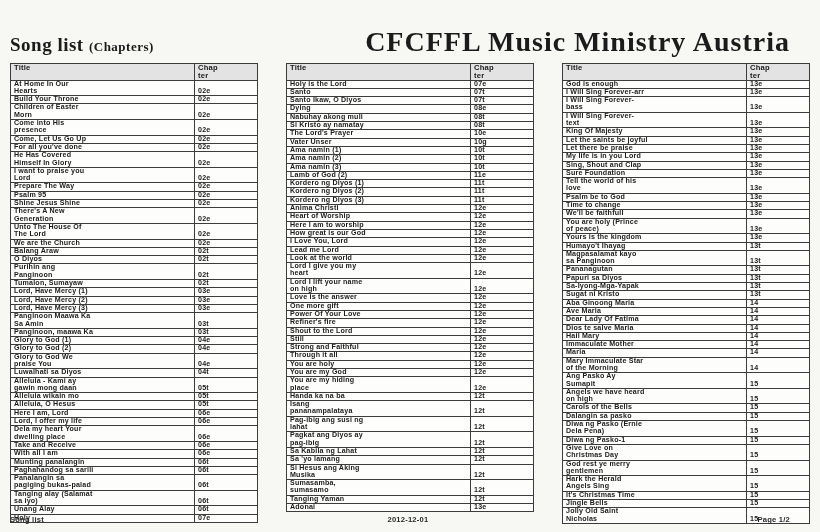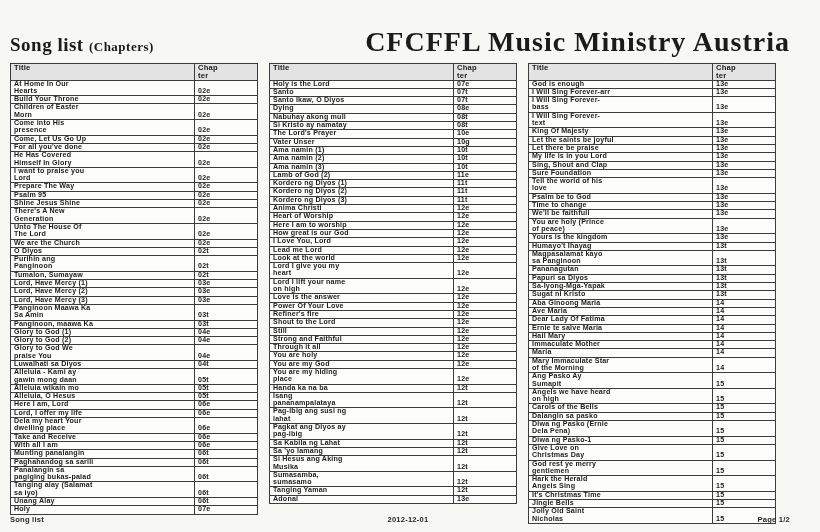--- a/index.html
+++ b/index.html
@@ -25,21 +25,21 @@
     font-size:19px;letter-spacing:.5px;white-space:nowrap;
   }
   .title-left .subtitle{font-size:13px;font-weight:bold;}
   .title-right{
     margin-left:auto;
     font-family:"Liberation Serif",serif;font-weight:bold;
     font-size:28px;letter-spacing:1px;white-space:nowrap;
   }
   
   .tables{
-    display:flex;gap:11px;padding:0 10px;align-items:flex-start;
+    display:flex;gap:28px;padding:0 10px;align-items:flex-start;
     box-sizing:border-box;
   }
   table.song-table{
     border-collapse:collapse;width:248px;table-layout:fixed;
     background:#fdfdfc;
   }
   .song-table th,.song-table td{
     border:1px solid var(--border);
     font-family:"Liberation Sans",sans-serif;
     font-weight:bold;
@@ -148,20 +148,24 @@
           <tr>
             <td class="td-title">Unto The House Of
 The Lord</td>
             <td class="td-chap">02e</td>
           </tr>
           <tr>
             <td class="td-title">We are the Church</td>
             <td class="td-chap">02e</td>
           </tr>
           <tr>
+            <td class="td-title">Balang Araw</td>
+            <td class="td-chap">02t</td>
+          </tr>
+          <tr>
             <td class="td-title">O Diyos</td>
             <td class="td-chap">02t</td>
           </tr>
           <tr>
             <td class="td-title">Purihin ang
 Panginoon</td>
             <td class="td-chap">02t</td>
           </tr>
           <tr>
             <td class="td-title">Tumalon, Sumayaw</td>
@@ -373,20 +377,24 @@
           <tr>
             <td class="td-title">Lord I lift your name
 on high</td>
             <td class="td-chap">12e</td>
           </tr>
           <tr>
             <td class="td-title">Love is the answer</td>
             <td class="td-chap">12e</td>
           </tr>
           <tr>
+            <td class="td-title">One more gift</td>
+            <td class="td-chap">12e</td>
+          </tr>
+          <tr>
             <td class="td-title">Power Of Your Love</td>
             <td class="td-chap">12e</td>
           </tr>
           <tr>
             <td class="td-title">Refiner's fire</td>
             <td class="td-chap">12e</td>
           </tr>
           <tr>
             <td class="td-title">Shout to the Lord</td>
             <td class="td-chap">12e</td>
@@ -572,21 +580,21 @@
           </tr>
           <tr>
             <td class="td-title">Ave Maria</td>
             <td class="td-chap">14</td>
           </tr>
           <tr>
             <td class="td-title">Dear Lady Of Fatima</td>
             <td class="td-chap">14</td>
           </tr>
           <tr>
-            <td class="td-title">Ernie te salve Maria</td>
+            <td class="td-title">Dios te salve Maria</td>
             <td class="td-chap">14</td>
           </tr>
           <tr>
             <td class="td-title">Hail Mary</td>
             <td class="td-chap">14</td>
           </tr>
           <tr>
             <td class="td-title">Immaculate Mother</td>
             <td class="td-chap">14</td>
           </tr>

